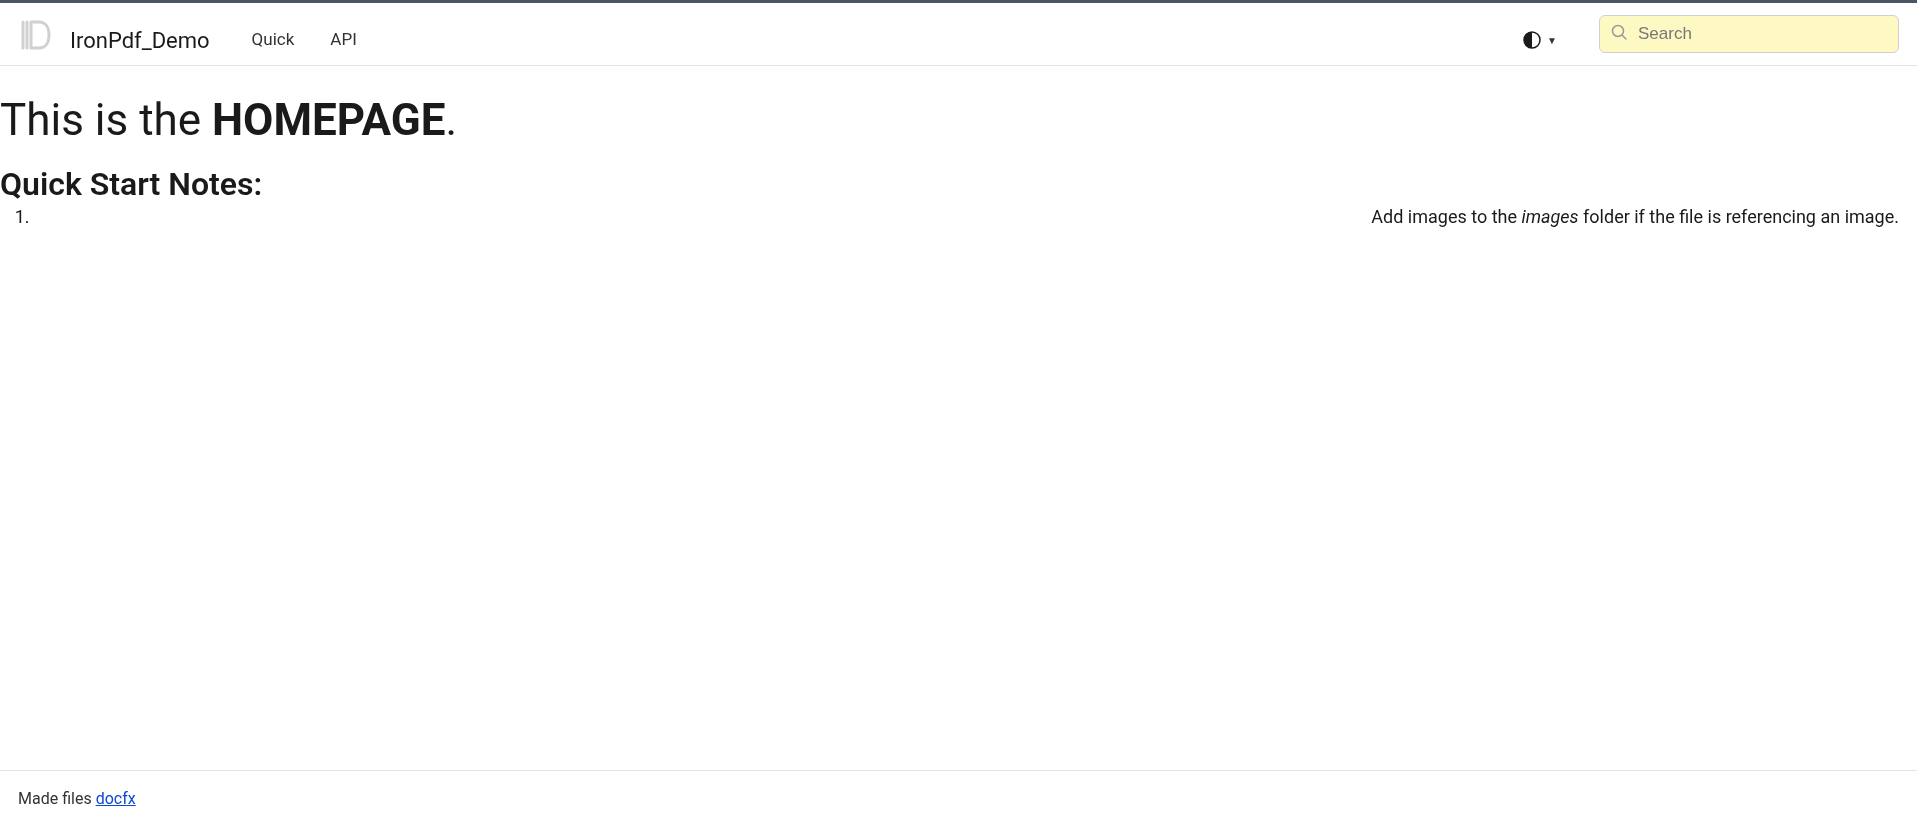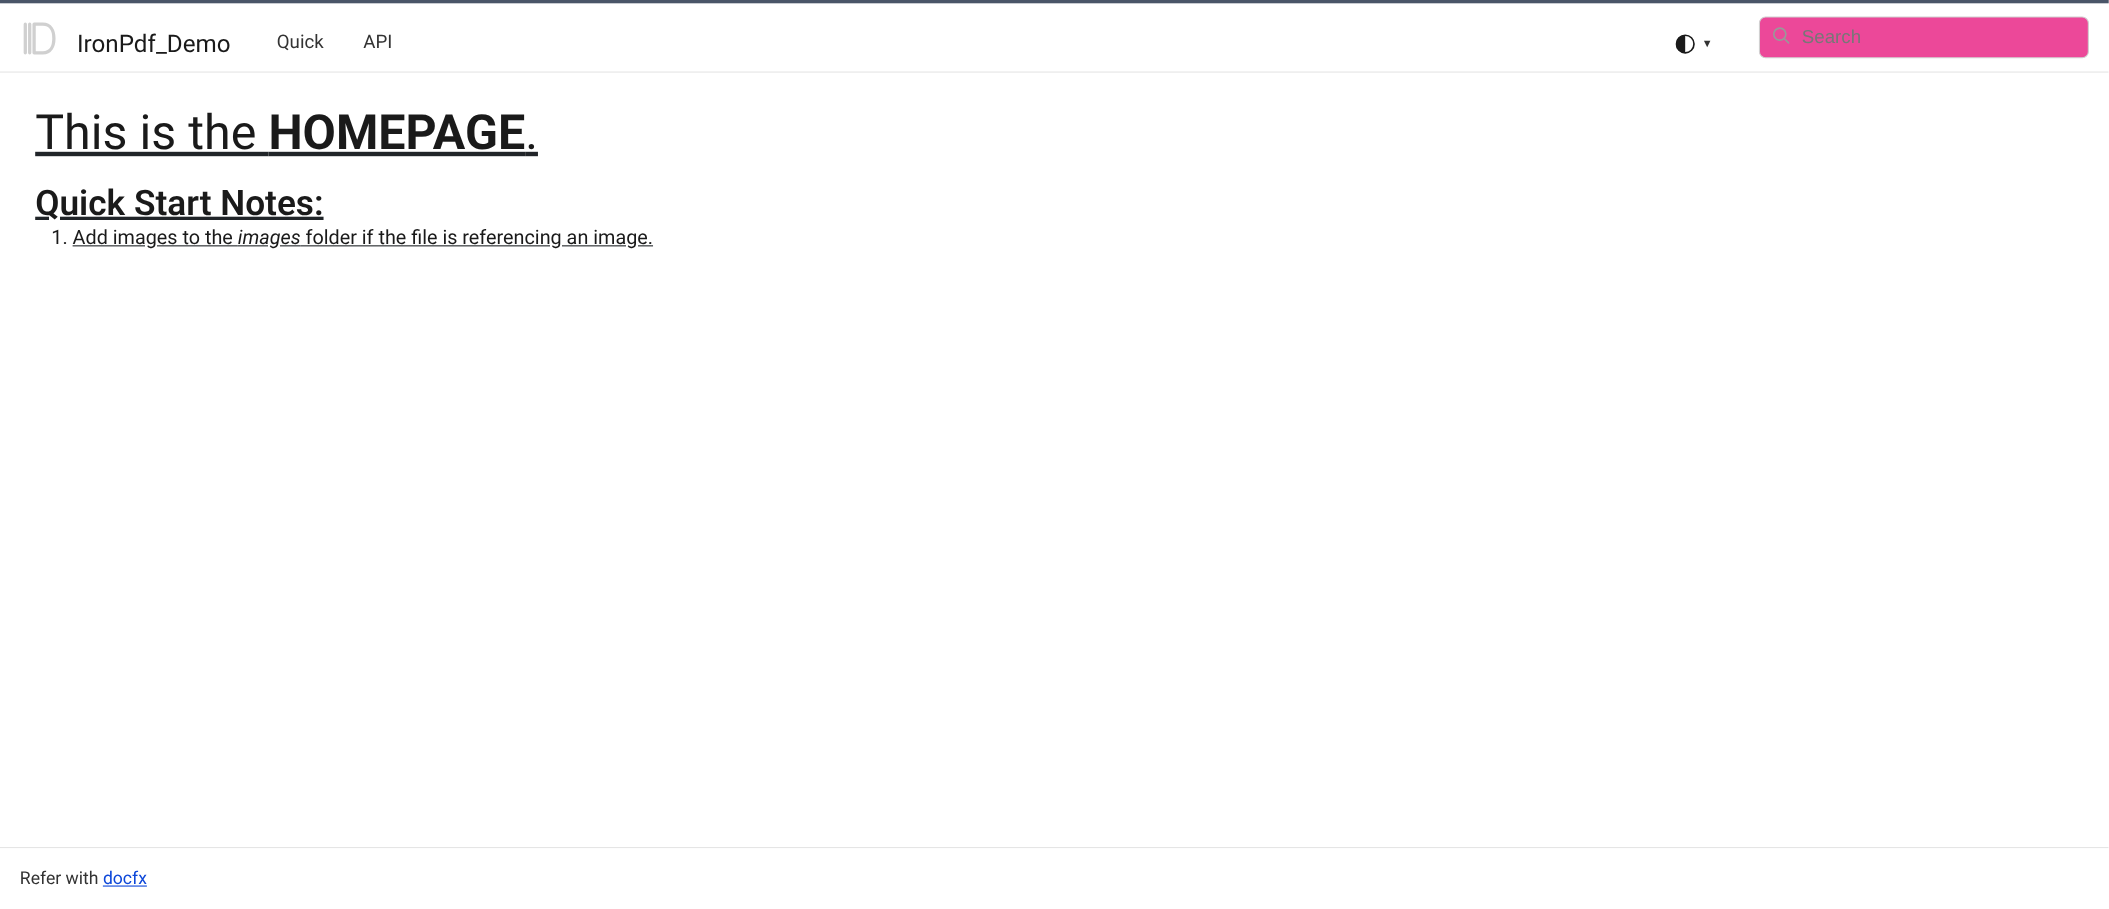--- a/index.html
+++ b/index.html
@@ -88,31 +88,30 @@
       pointer-events: none;
     }
 
     .search-input {
       width: 100%;
       padding: 8px 12px 8px 38px;
       border: 1px solid #d0d0d0;
       border-radius: 6px;
       font-size: 17px;
       color: #333;
-      background: #ec4899;
+      background: #fef9c3;
     }
 
     .search-input::placeholder {
       color: #777;
     }
 
     .content {
       flex: 1;
-      padding: 28px 18px 40px 32px;
-      text-decoration: underline;
+      padding: 28px 18px 40px 0;
     }
 
     h1 {
       font-size: 44px;
       font-weight: 400;
       color: #1a1a1a;
       margin-bottom: 18px;
       line-height: 1.2;
     }
 
@@ -141,20 +140,21 @@
     h2 {
       font-size: 32px;
       font-weight: 600;
       color: #1a1a1a;
     }
 
     ol {
       padding-left: 34px;
       font-size: 18px;
       color: #1a1a1a;
+      text-align: right;
     }
 
     ol li {
       line-height: 1.6;
     }
 
     ol li em {
       font-style: italic;
     }
 
@@ -211,14 +211,14 @@
   <h2>Quick Start Notes:</h2>
 
   <ol>
     <li>
       <span>Add images to the </span><em>images</em><span> folder if the file is referencing an image.</span>
     </li>
   </ol>
 </main>
 
 <footer class="footer">
-  <span>Refer with </span><a href="#">docfx</a>
+  <span>Made files </span><a href="#">docfx</a>
 </footer>
 
 </body></html>

